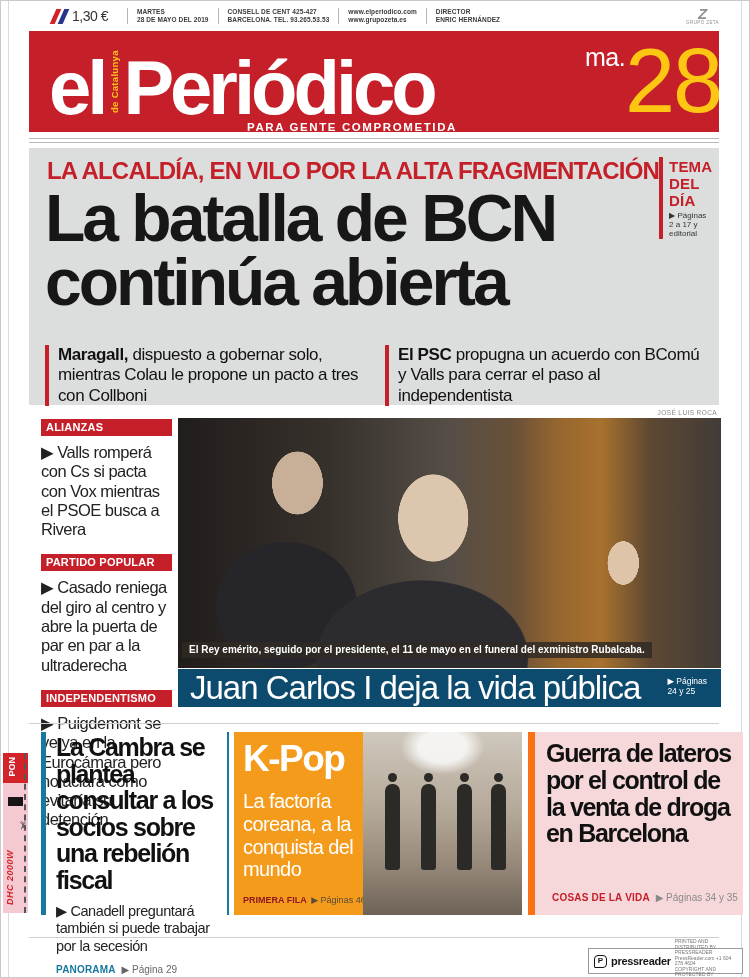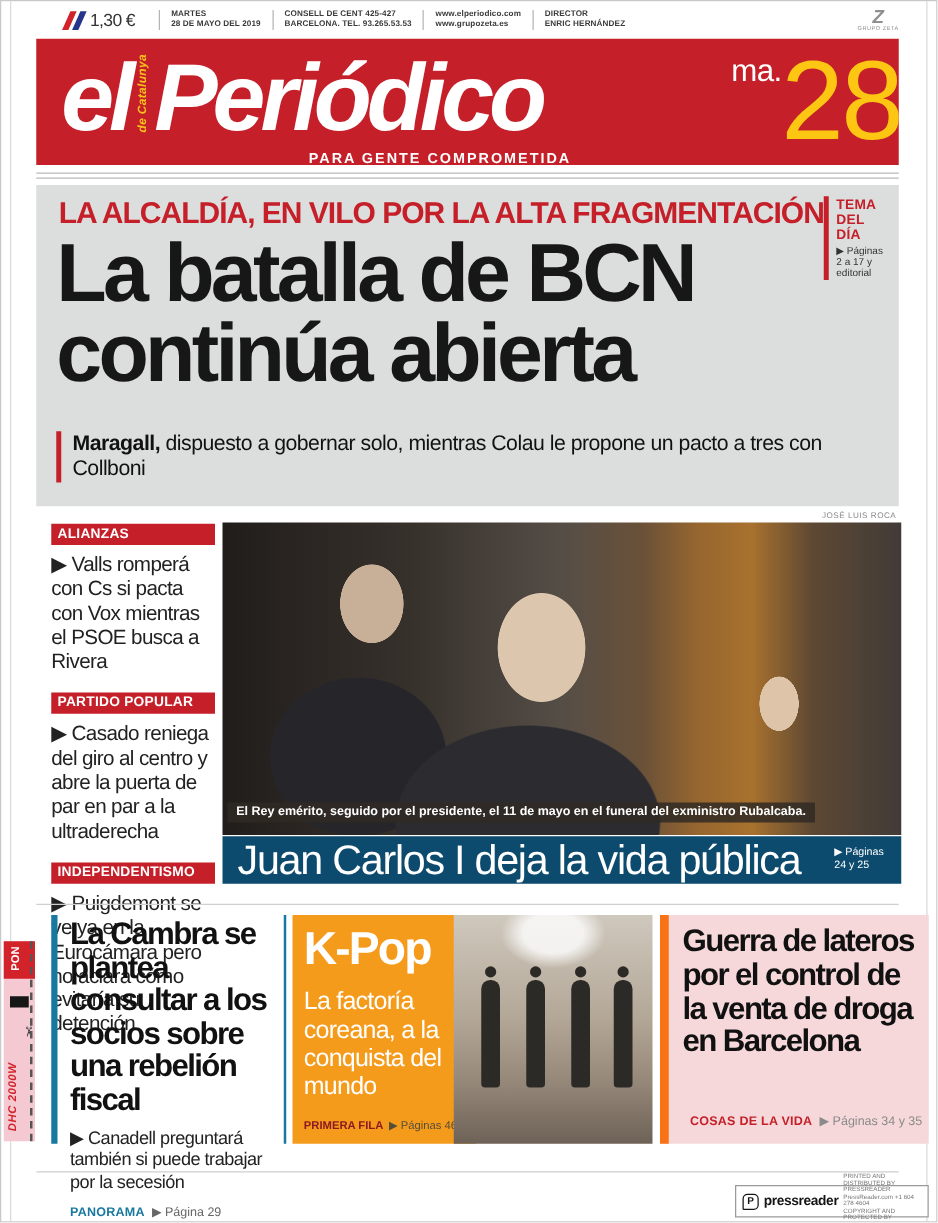--- a/index.html
+++ b/index.html
@@ -22,39 +22,39 @@
   .tb-price { font-size:14px; color:#333; letter-spacing:-0.5px; margin-right:10px; }
   .tb-sep { width:1px; height:16px; background:#b5b5b5; margin:0 9px; }
   .tb-col { font-size:6.5px; font-weight:bold; color:#3a3a3a; line-height:8px; letter-spacing:0.1px; }
   .tb-zeta { margin-left:auto; text-align:center; color:#8f8f8f; }
   .tb-zeta .z { font-size:15px; font-weight:bold; font-style:italic; line-height:13px; }
   .tb-zeta .t { font-size:4.5px; letter-spacing:0.4px; }
 
   
   .masthead { position:absolute; left:28px; right:30px; top:30px; height:101px;
     background:#c5202a; overflow:hidden; }
-  .mh-wordmark { position:absolute; left:20px; top:2px; display:flex; align-items:center; height:92px;font-style:italic; }
+  .mh-wordmark { position:absolute; left:20px; top:2px; display:flex; align-items:flex-end; height:92px; }
   .mh-el, .mh-name { font-size:76px; font-weight:bold; color:#fff; letter-spacing:-4px; line-height:0.96; }
   .mh-region { writing-mode:vertical-rl; transform:rotate(180deg); font-size:9.5px; font-weight:bold;
     color:#f9c31c; letter-spacing:0.3px; height:70px; margin:0 3px 8px 5px; text-align:center; }
   .mh-tagline { position:absolute; left:218px; top:90px; font-size:11.5px; font-weight:bold;
     color:#fff; letter-spacing:1.6px; }
   .mh-day-abbr { position:absolute; left:556px; top:12px; font-size:25px; color:#fff; letter-spacing:-0.5px; }
   .mh-day-num { position:absolute; left:596px; top:0px; font-size:90px; line-height:100px;
     color:#fdc613; letter-spacing:-2px; font-weight:400; }
 
   .rule-a { position:absolute; left:28px; right:30px; top:137px; border-top:1px solid #b9b9b9; }
   .rule-b { position:absolute; left:28px; right:30px; top:141px; border-top:1px solid #b9b9b9; }
 
   
   .lead-panel { position:absolute; left:28px; right:30px; top:147px; height:257px; background:#dcdedd; }
   .kicker-row { position:absolute; left:18px; right:10px; top:9px; display:flex; align-items:flex-start; }
   .kicker-text { font-size:24px; font-weight:bold; color:#c5202a; letter-spacing:-0.8px; white-space:nowrap; }
   .tema { margin-left:auto; border-left:4px solid #c5202a; padding:1px 0 1px 6px; width:118px; }
-  .tema-label { font-size:11px; font-weight:bold; color:#c5202a; letter-spacing:0.2px; }
+  .tema-label { font-size:15px; font-weight:bold; color:#c5202a; letter-spacing:0.2px; }
   .tema-pages { font-size:8px; color:#333; margin-top:2px; }
   .lead-headline { position:absolute; left:16px; top:38px; font-size:66px; font-weight:bold;
     color:#171717; letter-spacing:-3px; line-height:0.97; }
   .subrow { position:absolute; left:16px; right:12px; top:197px; display:flex; gap:18px; }
   .subhead { flex:1; border-left:4px solid #c5202a; padding-left:9px;
     font-size:17px; line-height:1.2; color:#111; letter-spacing:-0.4px; }
   .subhead b { font-weight:bold; }
 
   
   .sidebar { position:absolute; left:40px; top:418px; width:131px; }
@@ -200,20 +200,23 @@
       </span>
     </div>
     <div class="lead-headline">
       <div>La batalla de BCN</div>
       <div>continúa abierta</div>
     </div>
     <div class="subrow">
       <div class="subhead">
         <b>Maragall,</b><span> dispuesto a gobernar solo, mientras Colau le propone un pacto a tres con Collboni</span>
       </div>
+      <div class="subhead">
+        <b>El PSC</b><span> propugna un acuerdo con BComú y Valls para cerrar el paso al independentista</span>
+      </div>
     </div>
   </div>
 
   <div class="sidebar">
     <div class="sb-section">
       <span class="sb-label">ALIANZAS</span>
       <div class="sb-text">▶ Valls romperá con Cs si pacta con Vox mientras el PSOE busca a Rivera</div>
     </div>
     <div class="sb-section">
       <span class="sb-label">PARTIDO POPULAR</span>

